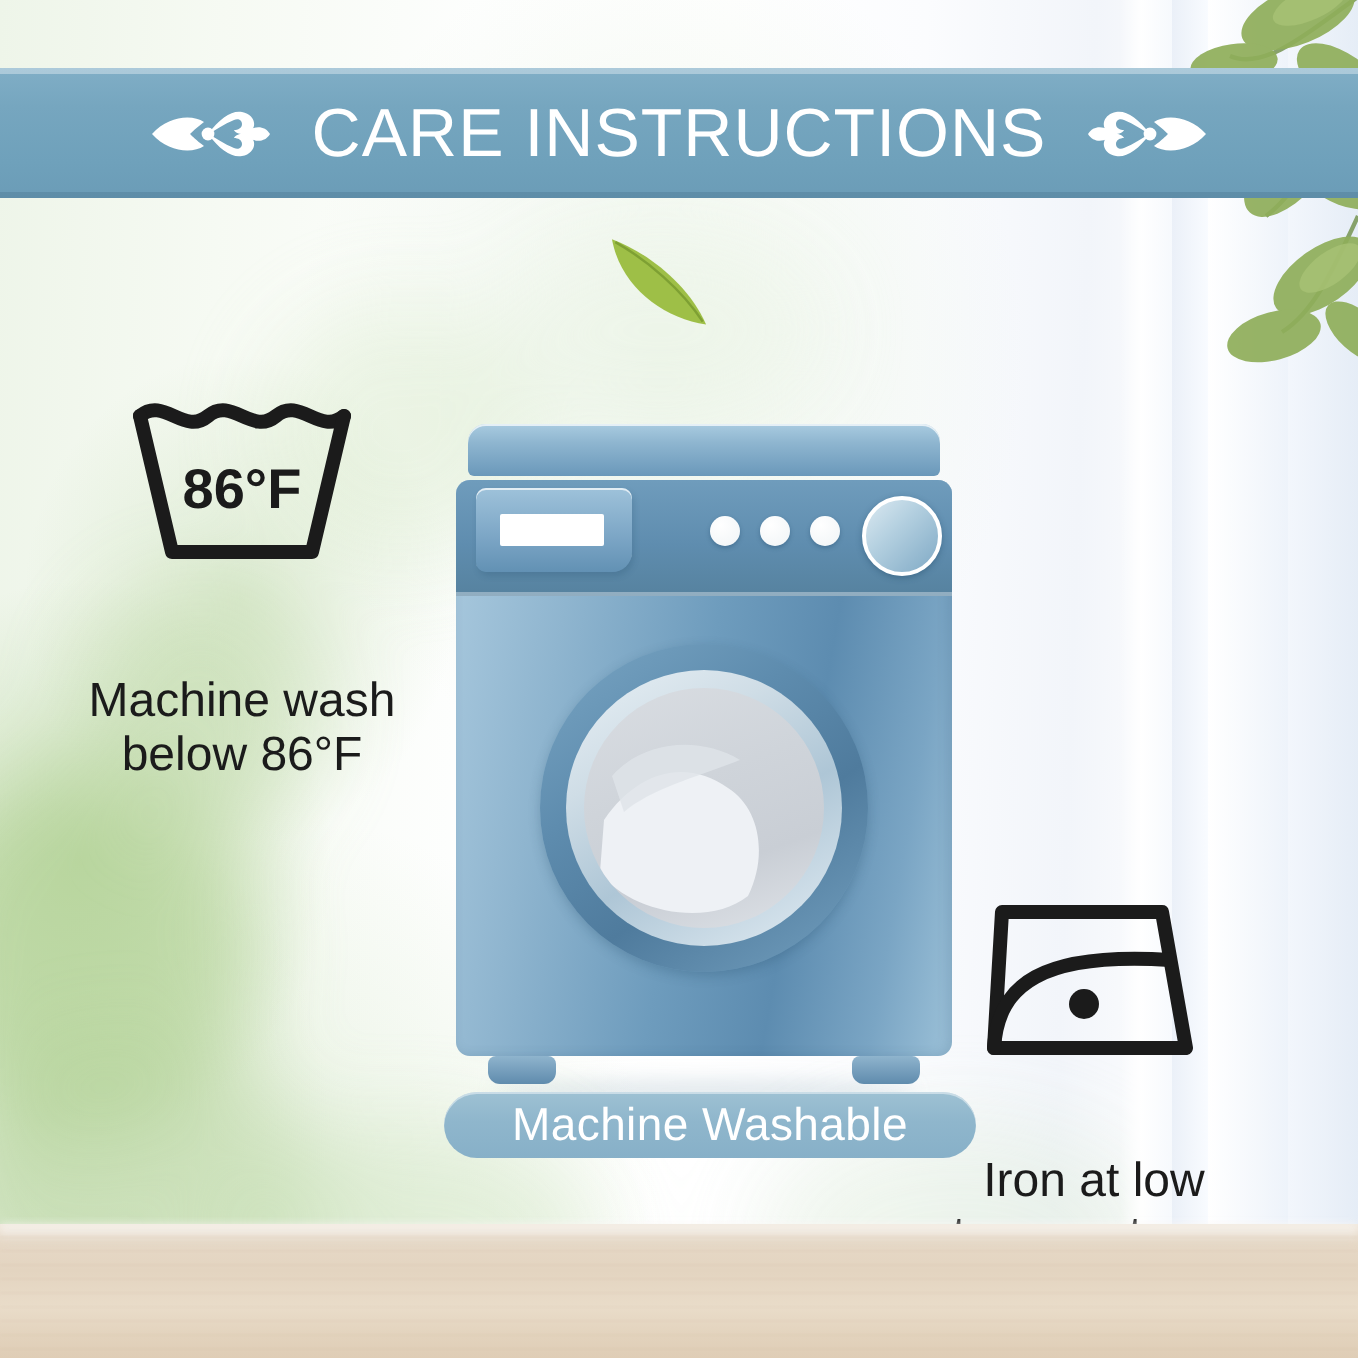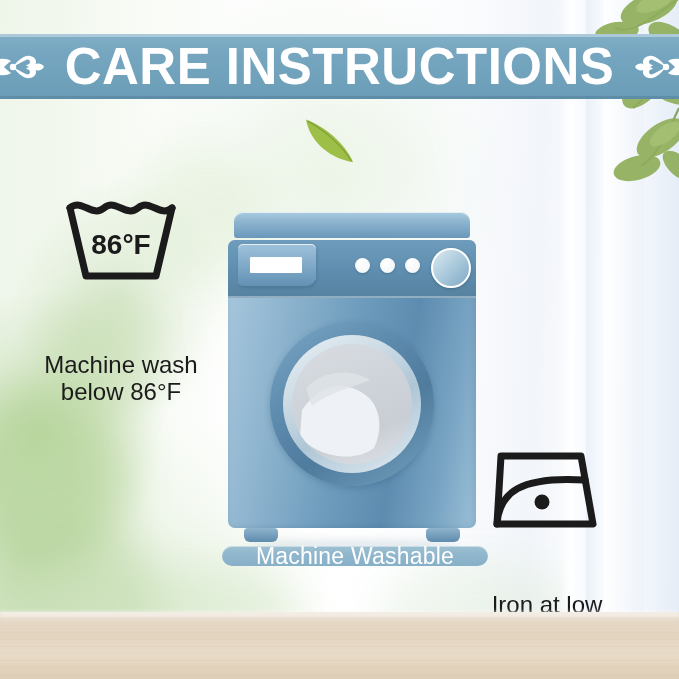--- a/index.html
+++ b/index.html
@@ -41,33 +41,33 @@
   .table-grain{position:absolute;left:0;right:0;top:618px;height:61px;opacity:.33;
     background:repeating-linear-gradient(180deg,rgba(190,168,140,.25) 0 1px,rgba(255,255,255,0) 1px 7px);
     filter:blur(.6px);}
 
   
   .banner{position:absolute;left:0;top:34px;width:679px;height:65px;
     background:linear-gradient(180deg,#80aec6 0%,#76a6bf 30%,#6fa1bb 72%,#6b9cb7 100%);
     display:flex;align-items:center;justify-content:center;gap:20px;}
   .banner-hl{position:absolute;left:0;right:0;top:0;height:3px;background:rgba(255,255,255,.35);}
   .banner-sh{position:absolute;left:0;right:0;bottom:0;height:3px;background:rgba(40,80,100,.18);}
-  .banner-title{color:#ffffff;font-size:51px;font-weight:bold;letter-spacing:.5px;
+  .banner-title{color:#ffffff;font-size:34px;font-weight:normal;letter-spacing:.5px;
     font-family:"Liberation Sans", sans-serif;white-space:nowrap;line-height:1;}
   .ornament{width:62px;height:40px;flex:none;}
   .ornament.right{transform:scaleX(-1);}
 
   
   .leaf-float{position:absolute;left:300px;top:118px;width:60px;height:42px;transform:rotate(14deg);}
   .branch{position:absolute;right:-8px;top:-12px;width:150px;height:210px;}
 
   
   .icon-block{position:absolute;display:flex;flex-direction:column;align-items:center;}
   .icon-glyph{display:block;}
-  .icon-caption{margin-top:20px;text-align:center;color:#1b1b1b;font-size:24px;line-height:1.13;
+  .icon-caption{margin-top:6px;text-align:center;color:#1b1b1b;font-size:24px;line-height:1.13;
     font-family:"Liberation Sans", sans-serif;white-space:pre-line;}
 
   #blk-wash{left:18px;top:196px;width:206px;gap:45px;}
   #blk-bleach{left:472px;top:194px;width:206px;}
   #blk-dry{left:18px;top:448px;width:206px;}
   #blk-iron{left:444px;top:446px;width:206px;gap:37px;}
 
   
   .machine{position:absolute;left:228px;top:212px;width:248px;height:330px;}
   .m-top{position:absolute;left:6px;top:0;width:236px;height:26px;border-radius:9px 9px 3px 3px;
@@ -99,21 +99,21 @@
     background:linear-gradient(160deg,#d9dde2 0%,#cfd4da 40%,#c9ced5 70%,#dfe3e8 100%);
     overflow:hidden;}
   .m-door-shine{position:absolute;left:0;top:0;width:120px;height:120px;}
   .m-foot{position:absolute;top:316px;width:34px;height:14px;border-radius:4px 4px 6px 6px;
     background:linear-gradient(180deg,#8fb4cd,#5f8bad);}
   .m-foot.fl{left:16px;} .m-foot.fr{left:198px;}
   .m-shadow{position:absolute;left:18px;top:328px;width:212px;height:12px;border-radius:50%;
     background:rgba(120,150,170,.22);filter:blur(5px);}
 
   
-  .badge{position:absolute;left:222px;top:546px;width:266px;height:20px;border-radius:17px;
+  .badge{position:absolute;left:222px;top:546px;width:266px;height:33px;border-radius:17px;
     background:linear-gradient(180deg,#9ec1d3 0%,#8fb6cc 45%,#87b0c8 100%);
     display:flex;align-items:center;justify-content:center;
     box-shadow:inset 0 1px 0 rgba(255,255,255,.45);}
   .badge-text{color:#ffffff;font-size:23px;letter-spacing:.2px;line-height:1;
     font-family:"Liberation Sans", sans-serif;}
 </style>
 </head>
 <body>
 
 <div id="stage">

